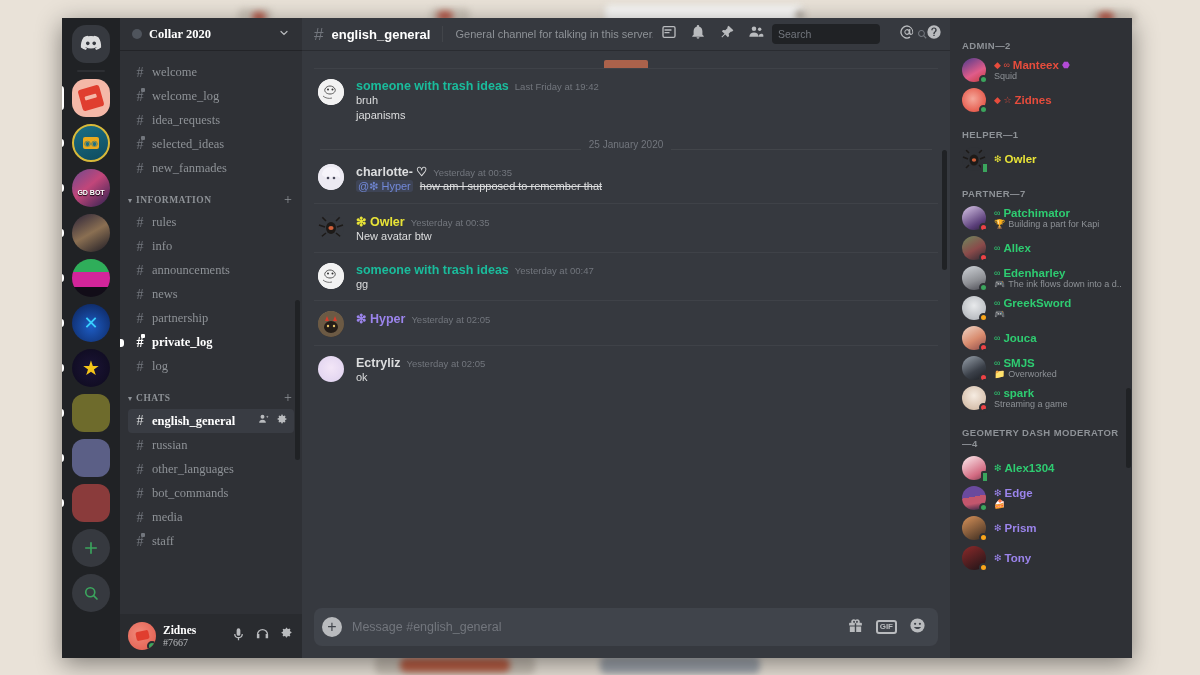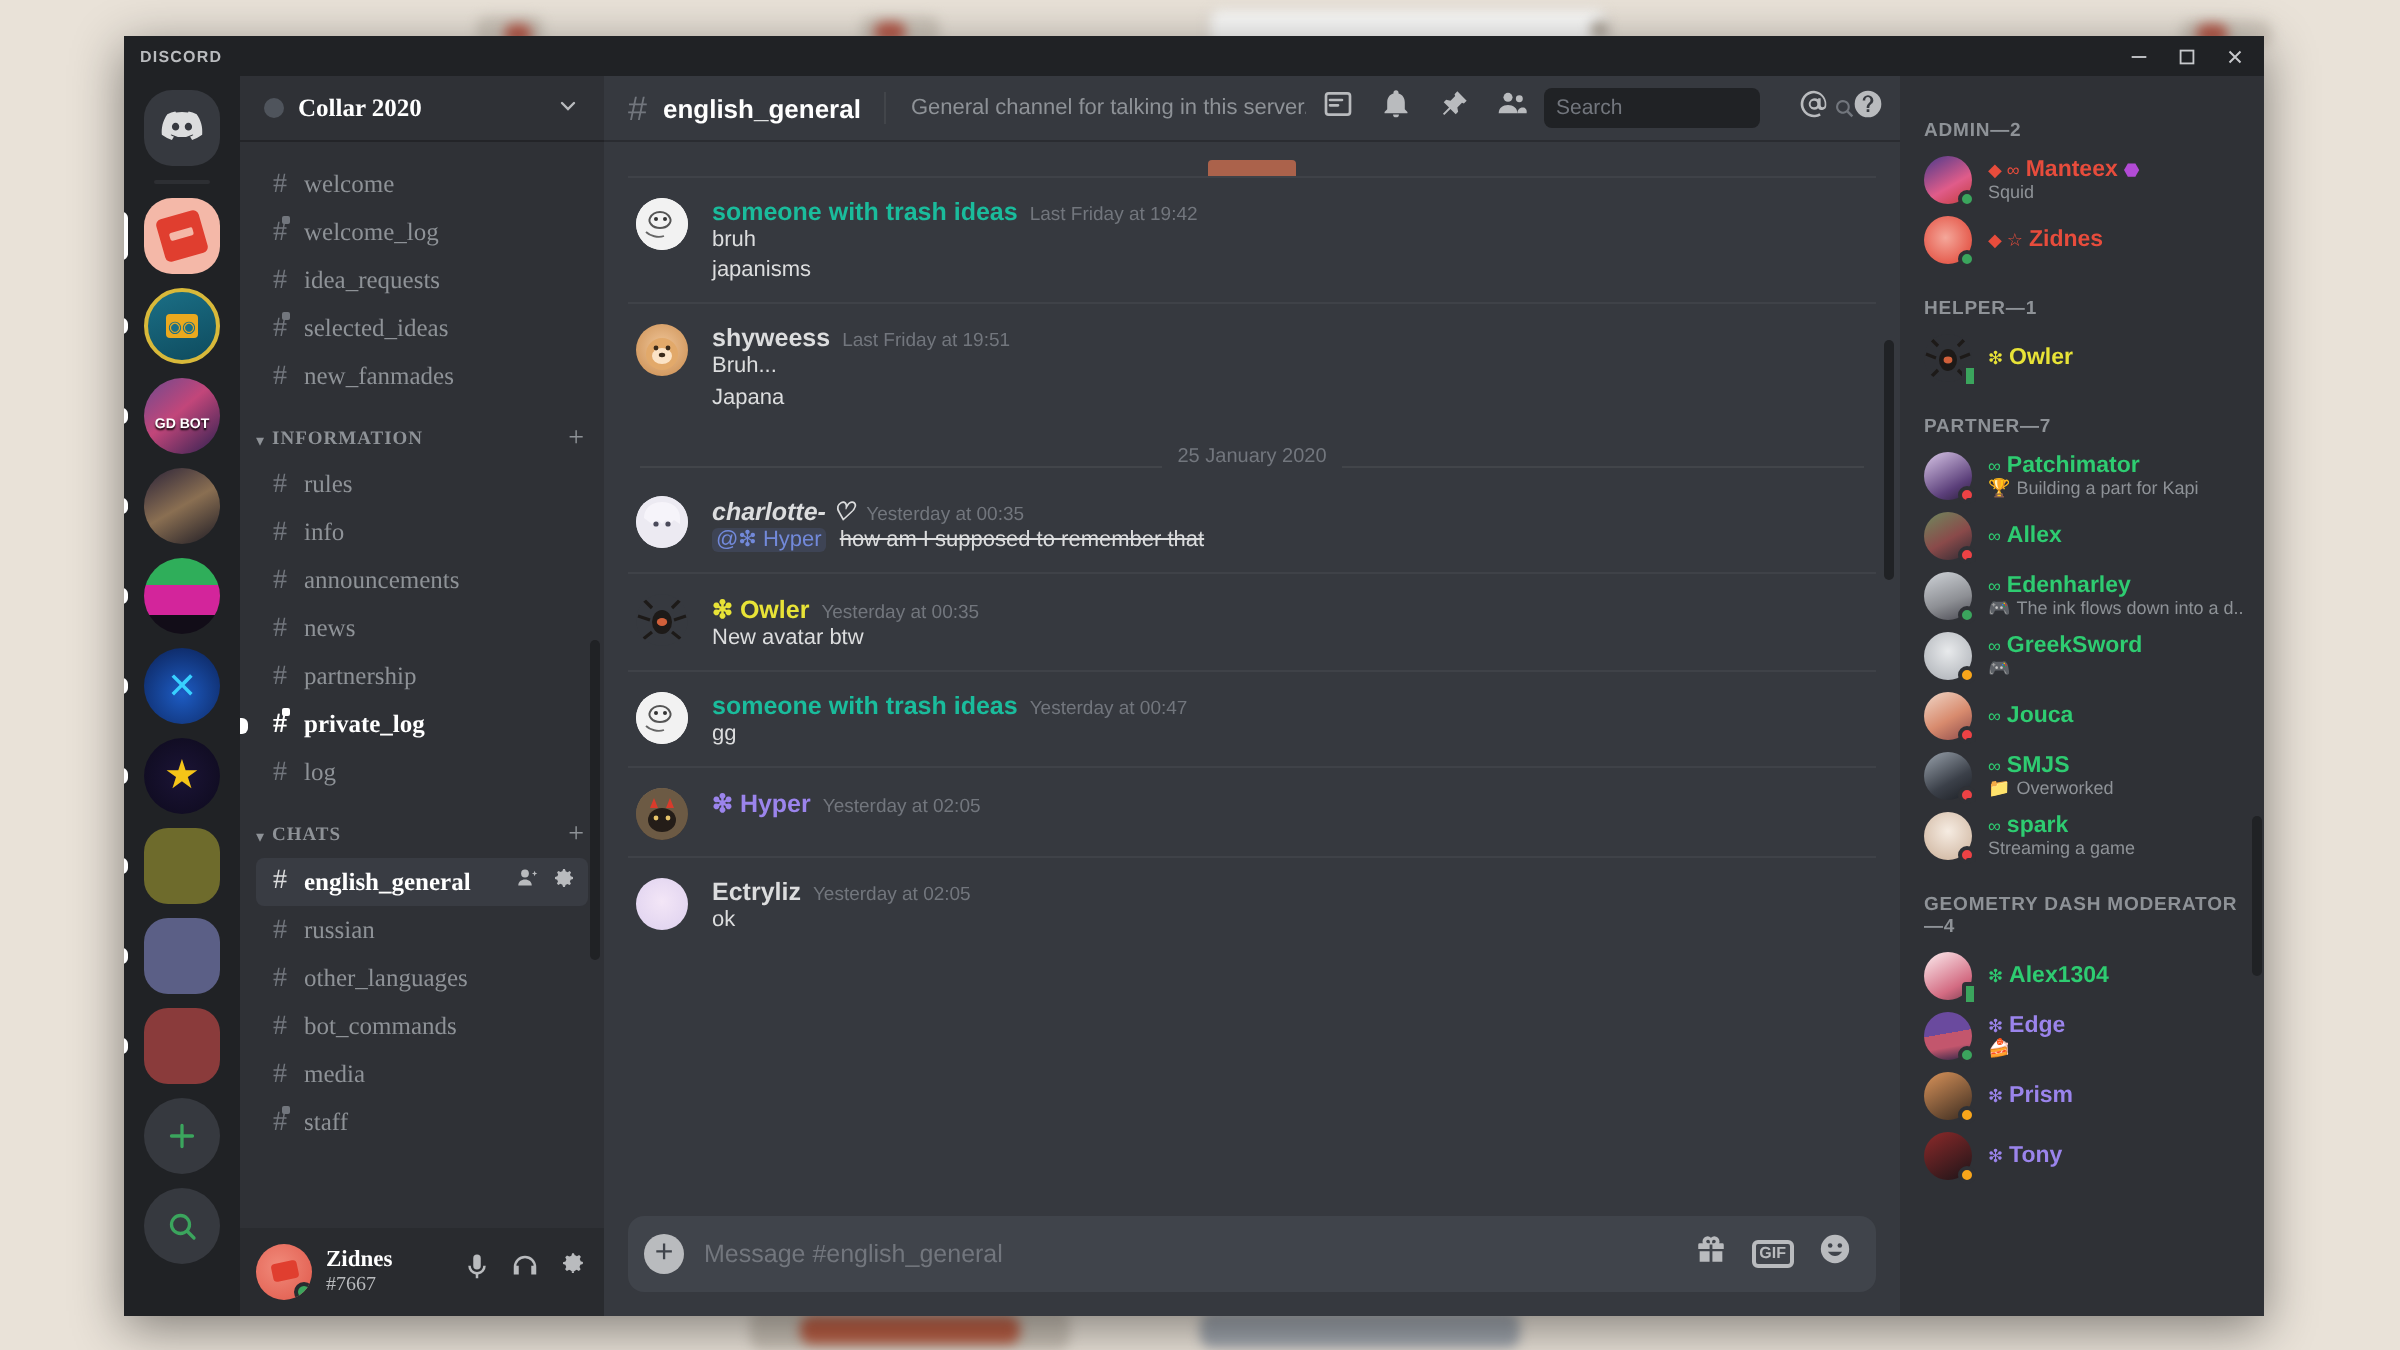--- a/index.html
+++ b/index.html
@@ -201,40 +201,20 @@
   <div class="bg-blob b5"></div>
   <div class="bg-blob b6"></div>
   <div class="bg-blob b7"></div>
   <div class="bg-blob b8"></div>
   <div class="bg-blob b9"></div>
   <div class="bg-blob b10"></div>
   <div class="bg-blob b11"></div>
 
   <div class="window">
 
-    <div class="titlebar">
-      <div class="app-title">DISCORD</div>
-      <div class="win-controls">
-        <div class="win-btn">
-          <svg viewBox="0 0 12 12" width="11" height="11">
-              <rect x="2" y="5.5" width="8" height="1" fill="#c7c9cc"></rect>
-            </svg>
-        </div>
-        <div class="win-btn">
-          <svg viewBox="0 0 12 12" width="11" height="11">
-              <rect x="2.5" y="2.5" width="7" height="7" fill="none" stroke="#c7c9cc" stroke-width="1"></rect>
-            </svg>
-        </div>
-        <div class="win-btn close">
-          <svg viewBox="0 0 12 12" width="11" height="11">
-              <path d="M3 3 L9 9 M9 3 L3 9" stroke="#c7c9cc" stroke-width="1.1"></path>
-            </svg>
-        </div>
-      </div>
-    </div>
 
     <div class="body-row">
 
       <div class="rail">
         <div class="srv-wrap">
           <div class="srv home">
             <svg viewBox="0 0 24 24">
                 <path d="M20 4.5A18 18 0 0 0 15.6 3l-.3.6a16 16 0 0 0-6.6 0L8.4 3A18 18 0 0 0 4 4.5C1.4 8.3.7 12 1 15.7a18 18 0 0 0 5.5 2.8l1.1-1.8a11 11 0 0 1-1.8-.9l.4-.3a12.8 12.8 0 0 0 11.6 0l.4.3c-.6.4-1.2.6-1.8.9l1.1 1.8a18 18 0 0 0 5.5-2.8c.4-4.3-.7-8-3-11.2zM8.5 13.4c-1 0-2-1-2-2.1s.9-2.1 2-2.1 2 1 2 2.1-.9 2.1-2 2.1zm7 0c-1 0-2-1-2-2.1s.9-2.1 2-2.1 2 1 2 2.1-.9 2.1-2 2.1z"></path>
               </svg>
           </div>
@@ -559,58 +539,39 @@
               <div class="m-body">
                 <div class="m-head">
                   <span class="m-author" style="color:#1abc9c;">someone with trash ideas</span>
                   <span class="m-time">Last Friday at 19:42</span>
                 </div>
                 <div class="m-text">bruh</div>
                 <div class="m-text">japanisms</div>
               </div>
             </div>
 
-            <div class="msg">
-              <div class="avatar" style="background:radial-gradient(circle at 50% 45%,#f0c69a,#c98b4d);">
-                <svg viewBox="0 0 26 26" width="26" height="26">
-                    <circle cx="13" cy="15" r="8" fill="#e2a96a"></circle>
-                    <ellipse cx="13" cy="16" rx="5" ry="4" fill="#fbe3c6"></ellipse>
-                    <circle cx="10" cy="12" r="1.2" fill="#3a2a1a"></circle>
-                    <circle cx="16" cy="12" r="1.2" fill="#3a2a1a"></circle>
-                    <ellipse cx="13" cy="15.5" rx="1.6" ry="1.1" fill="#3a2a1a"></ellipse>
-                  </svg>
-              </div>
-              <div class="m-body">
-                <div class="m-head">
-                  <span class="m-author" style="color:#dcddde;">shyweess</span>
-                  <span class="m-time">Last Friday at 19:51</span>
-                </div>
-                <div class="m-text">Bruh...</div>
-                <div class="m-text">Japana</div>
-              </div>
-            </div>
 
             <div class="divider-date">
               <span class="line"></span>
               <span class="label">25 January 2020</span>
               <span class="line"></span>
             </div>
 
             <div class="msg" style="border-top:none;">
               <div class="avatar" style="background:#e8e8ef;">
                 <svg viewBox="0 0 26 26" width="26" height="26">
                     <circle cx="13" cy="13" r="13" fill="#eceaf2"></circle>
                     <path d="M4 11c0-5 4-8 9-8s9 3 9 8v3l-3-2-2 2-2-2-2 2-2-2-3 2z" fill="#f6f4fa"></path>
                     <circle cx="10" cy="14" r="1.3" fill="#4a4a5a"></circle>
                     <circle cx="16" cy="14" r="1.3" fill="#4a4a5a"></circle>
                   </svg>
               </div>
               <div class="m-body">
                 <div class="m-head">
-                  <span class="m-author" style="color:#dcddde;font-style:italic;">
+                  <span class="m-author" style="color:#dcddde;">
                     <span>charlotte-</span><span style="margin-left:3px;">♡</span>
                   </span>
                   <span class="m-time">Yesterday at 00:35</span>
                 </div>
                 <div class="m-text">
                   <span class="mention">@❇ Hyper</span>
                   <span class="strike" style="margin-left:4px;margin-top:25px;">how am I supposed to remember that</span>
                 </div>
               </div>
             </div>

